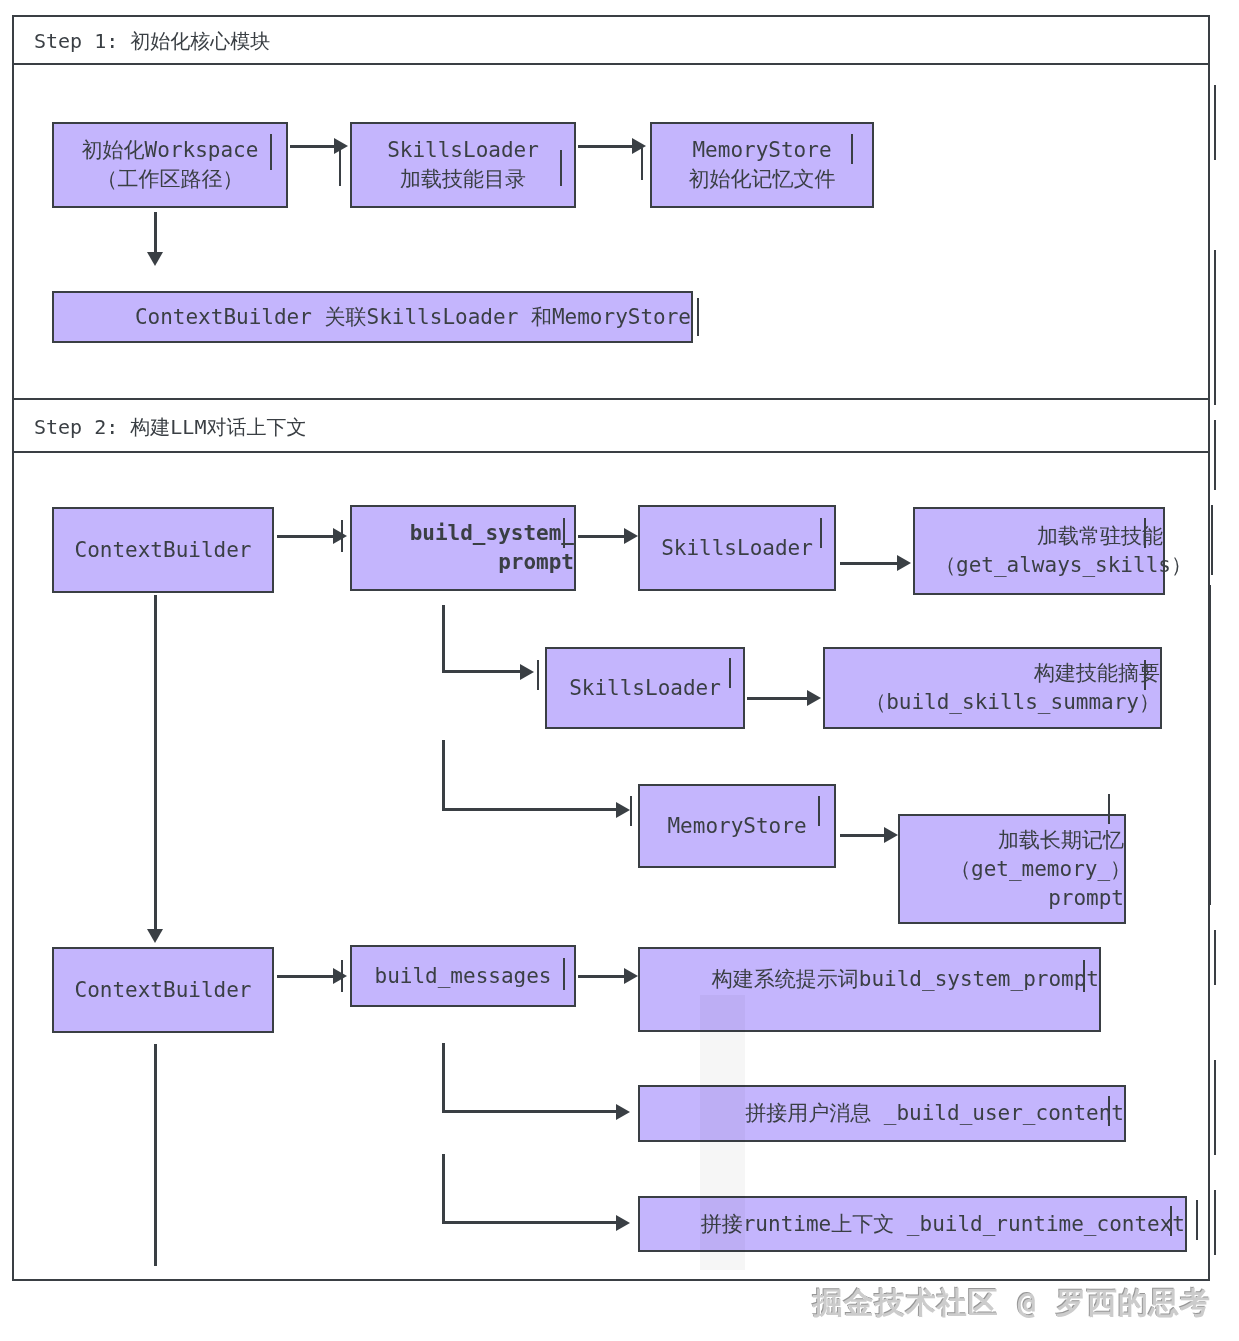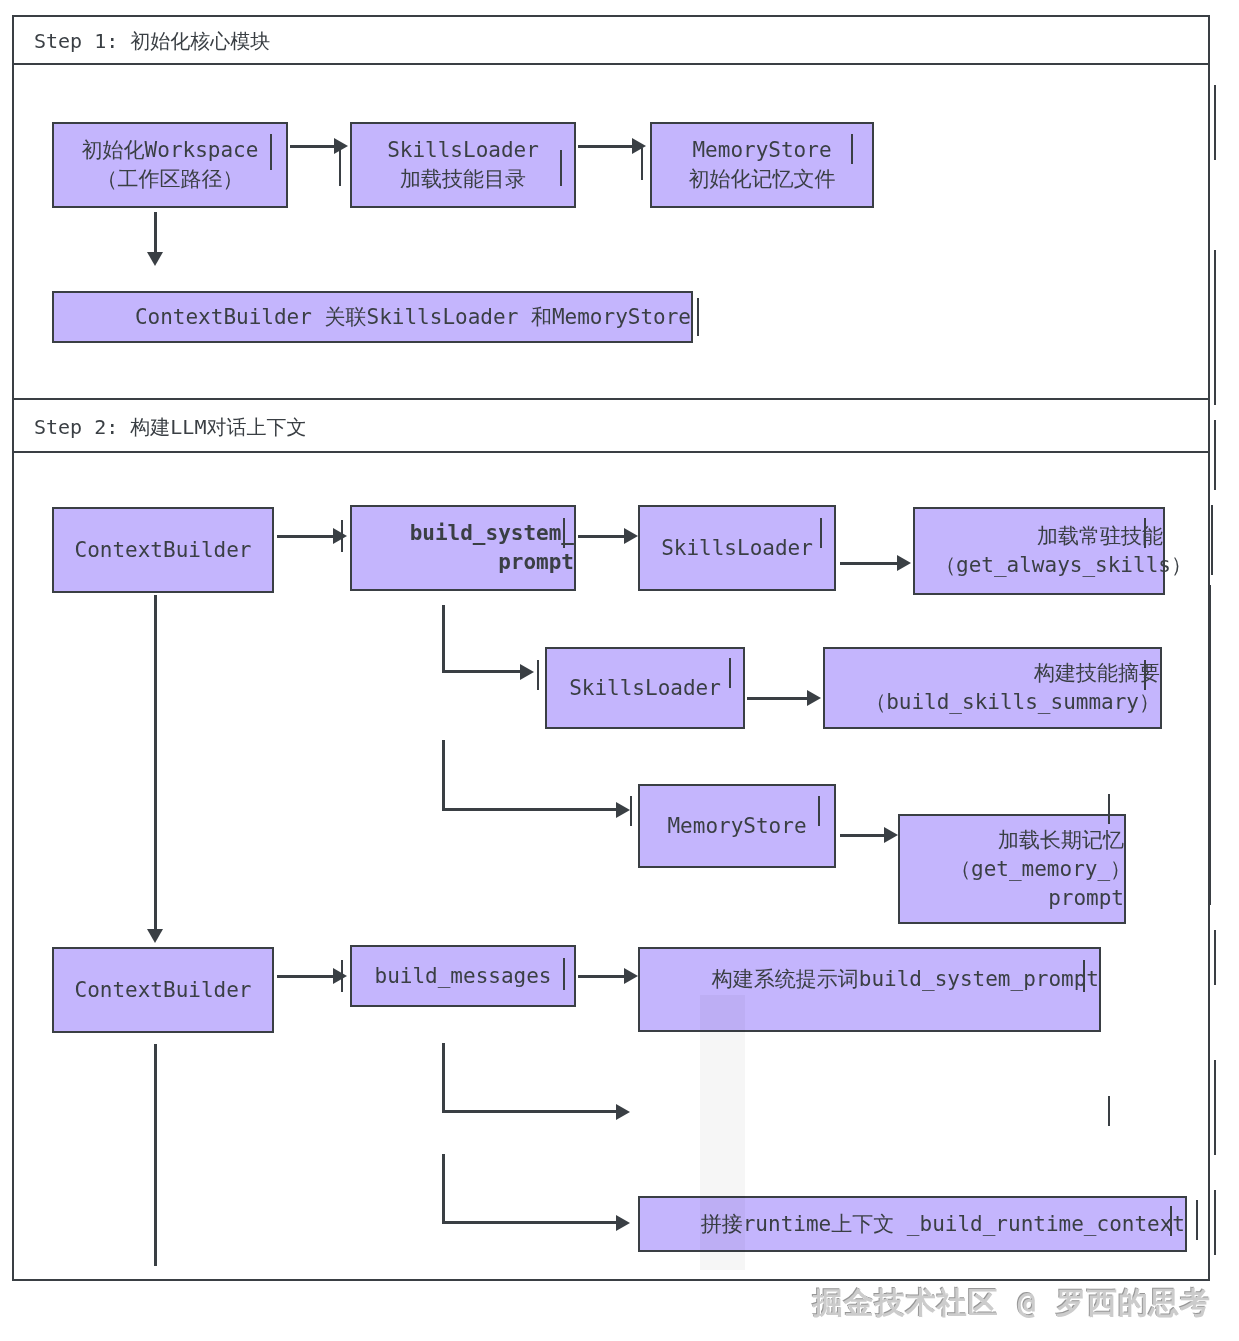--- a/index.html
+++ b/index.html
@@ -134,20 +134,23 @@
     <span>build_messages</span>
   </div>
   <div class="box left pl22" style="left:638px; top:947px; width:463px; height:85px; justify-content:flex-start; padding-top:16px;">
     <span>构建系统提示词build_system_prompt</span>
   </div>
   <div class="hline" style="left:277px; top:975px; width:56px;"></div>
   <div class="head-r" style="left:333px; top:968px;"></div>
   <div class="hline" style="left:578px; top:975px; width:46px;"></div>
   <div class="head-r" style="left:624px; top:968px;"></div>
 
+  <div class="box left pl22" style="left:638px; top:1085px; width:488px; height:57px;">
+    <span>拼接用户消息 _build_user_content</span>
+  </div>
   <div class="vline" style="left:442px; top:1043px; height:70px;"></div>
   <div class="hline" style="left:442px; top:1110px; width:174px;"></div>
   <div class="head-r" style="left:616px; top:1104px;"></div>
 
   <div class="box left pl22" style="left:638px; top:1196px; width:549px; height:56px;">
     <span>拼接runtime上下文 _build_runtime_context</span>
   </div>
   <div class="vline" style="left:442px; top:1154px; height:70px;"></div>
   <div class="hline" style="left:442px; top:1221px; width:174px;"></div>
   <div class="head-r" style="left:616px; top:1215px;"></div>

